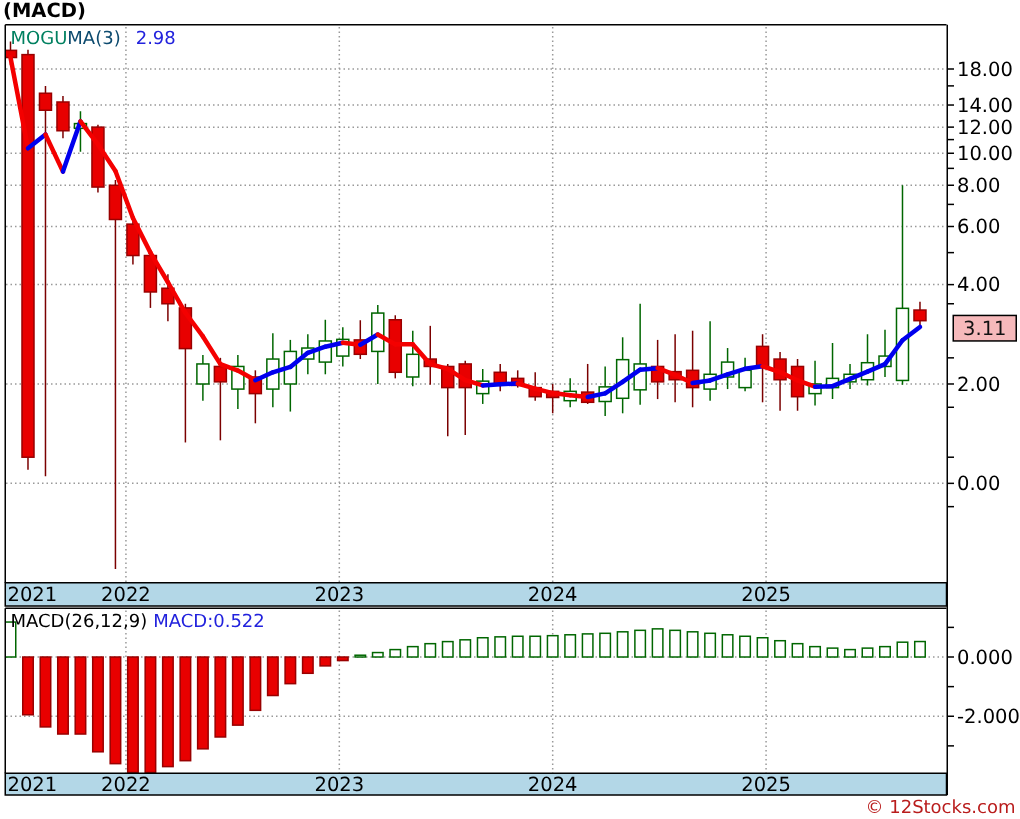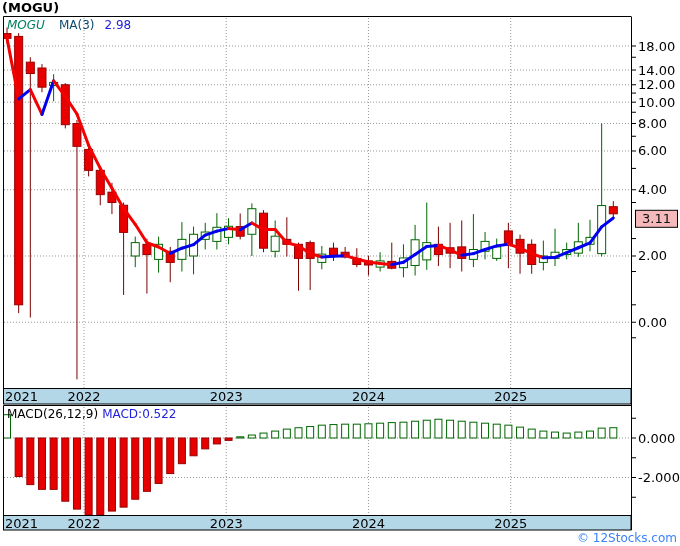--- a/index.html
+++ b/index.html
@@ -2,27 +2,27 @@
 <html><head>
 <meta charset="utf-8">
 <style>
   html,body{margin:0;padding:0;background:#fff;}
   .stage{position:relative;width:680px;height:546px;background:#ffffff;overflow:hidden;
          font-family:"DejaVu Sans","Liberation Sans",sans-serif;}
   .stage svg{position:absolute;left:0;top:0;}
   .overlay{position:absolute;white-space:nowrap;pointer-events:none;}
   .title{left:2px;top:0px;font-size:13px;font-weight:bold;color:#000;}
   .legend{left:7px;top:18px;font-size:12px;}
-  .legend .sym{color:#008060;margin-right:14px;font-style:italic;}
+  .legend .sym{color:#008060;}
   .legend .ma{color:#0c4a6e;margin-right:10px;}
   .legend .maval{color:#2222dd;margin-top:40px;}
   .macdlegend{left:7px;top:407px;font-size:12px;}
   .macdlegend .lbl{color:#000;margin-right:4px;}
   .macdlegend .val{color:#2222dd;}
-  .copyright{right:3px;top:531px;font-size:12px;color:#3b82f6;pointer-events:auto;}
+  .copyright{right:3px;top:531px;font-size:12px;color:#b91c1c;pointer-events:auto;}
 </style>
 </head>
 <body>
 
 <div class="stage">
   <svg id="cv" width="680" height="546">
       <defs>
         <clipPath id="cpMain">
           <rect x="4" y="17" width="627" height="371"></rect>
         </clipPath>
@@ -312,21 +312,21 @@
       <text x="83.956" y="527.5" fill="#000000" font-size="13px" text-anchor="middle" font-family="&quot;DejaVu Sans&quot;,&quot;Liberation Sans&quot;,sans-serif">2022</text>
       <text x="226.208" y="400.5" fill="#000000" font-size="13px" text-anchor="middle" font-family="&quot;DejaVu Sans&quot;,&quot;Liberation Sans&quot;,sans-serif">2023</text>
       <text x="226.208" y="527.5" fill="#000000" font-size="13px" text-anchor="middle" font-family="&quot;DejaVu Sans&quot;,&quot;Liberation Sans&quot;,sans-serif">2023</text>
       <text x="368.46" y="400.5" fill="#000000" font-size="13px" text-anchor="middle" font-family="&quot;DejaVu Sans&quot;,&quot;Liberation Sans&quot;,sans-serif">2024</text>
       <text x="368.46" y="527.5" fill="#000000" font-size="13px" text-anchor="middle" font-family="&quot;DejaVu Sans&quot;,&quot;Liberation Sans&quot;,sans-serif">2024</text>
       <text x="510.71200000000005" y="400.5" fill="#000000" font-size="13px" text-anchor="middle" font-family="&quot;DejaVu Sans&quot;,&quot;Liberation Sans&quot;,sans-serif">2025</text>
       <text x="510.71200000000005" y="527.5" fill="#000000" font-size="13px" text-anchor="middle" font-family="&quot;DejaVu Sans&quot;,&quot;Liberation Sans&quot;,sans-serif">2025</text>
       <rect x="635.5" y="210.29693496004893" width="42" height="17" fill="#f6b9bb" stroke="#000000"></rect>
       <text x="656.5" y="223.29693496004893" fill="#111111" font-size="13px" text-anchor="middle" font-family="&quot;DejaVu Sans&quot;,&quot;Liberation Sans&quot;,sans-serif">3.11</text>
     </svg>
-  <div class="overlay title">(MOGU)</div>
+  <div class="overlay title">(MACD)</div>
   <div class="overlay legend">
     <span class="sym">MOGU</span><span class="ma">MA(3)</span><span class="maval">2.98</span>
   </div>
   <div class="overlay macdlegend">
     <span class="lbl">MACD(26,12,9)</span><span class="val">MACD:0.522</span>
   </div>
   <div class="overlay copyright">© 12Stocks.com</div>
 </div>
 
 </body></html>

